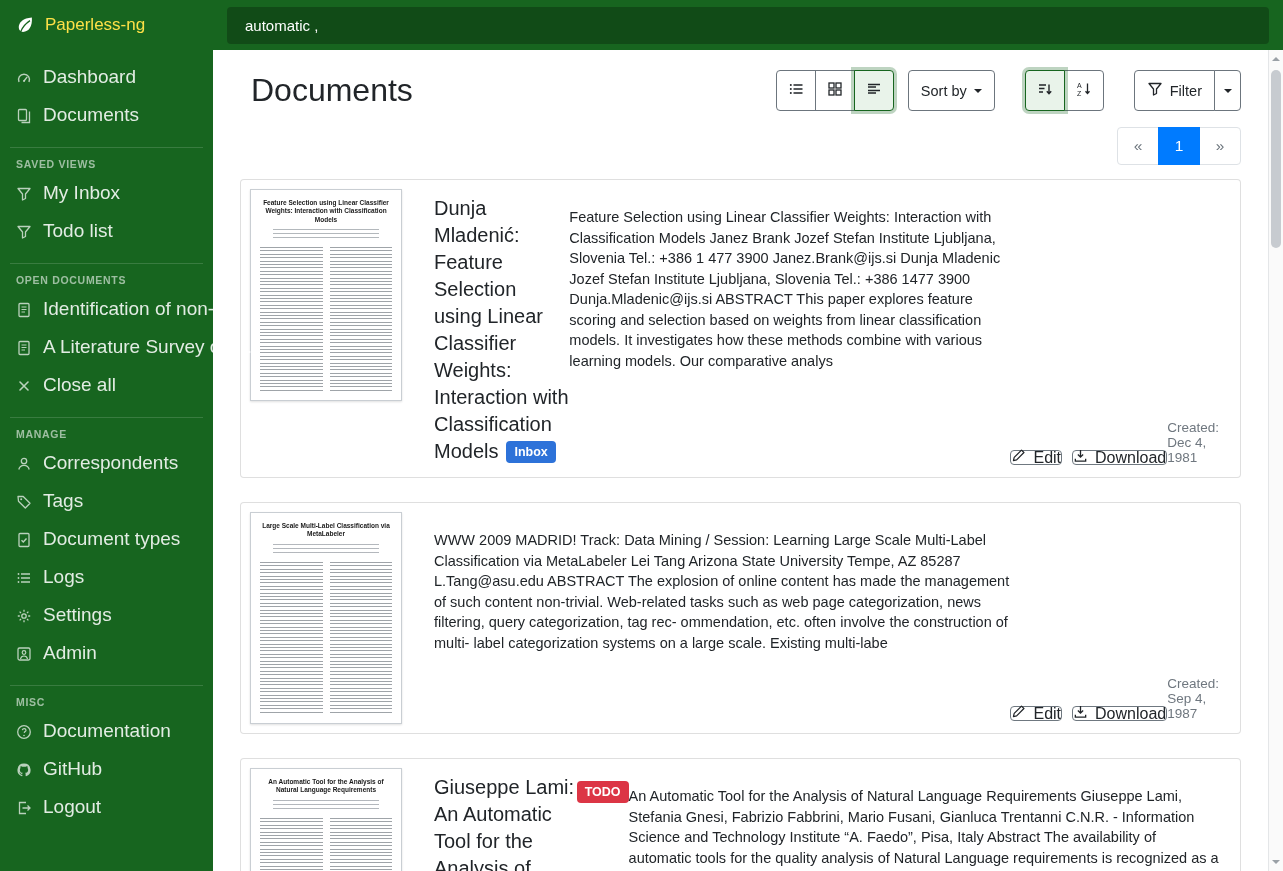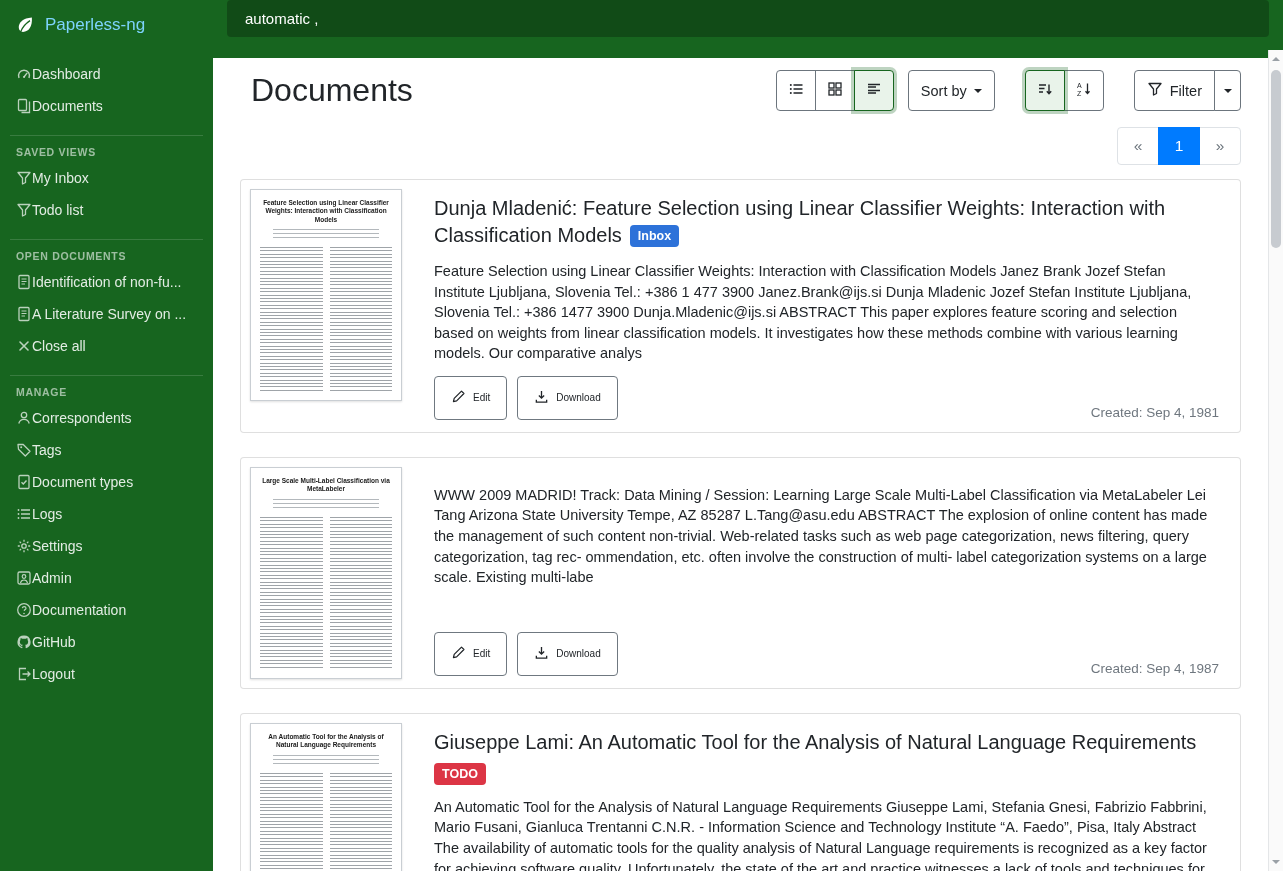--- a/index.html
+++ b/index.html
@@ -6,32 +6,32 @@
     --green:#17651f;
     --blue:#007bff;
   }
   *{box-sizing:border-box;margin:0;padding:0}
   html,body{width:1283px;height:871px;overflow:hidden;background:#fff;
     font-family:"Liberation Sans",sans-serif;color:#212529}
   .app{position:relative;width:1283px;height:871px;overflow:hidden}
 
   
   .sidebar{position:absolute;left:0;top:0;width:213px;height:100%;background:var(--green);z-index:3}
-  .brand{display:flex;align-items:center;gap:10px;height:50px;padding:0 15px;color:#7dd3fc;font-size:17px;cursor:pointer}
+  .brand{display:flex;align-items:center;gap:10px;height:50px;padding:0 15px;color:#fde047;font-size:17px;cursor:pointer}
   .brand .svg-icon{width:20px;height:20px}
   .nav{padding-top:8px}
-  .nav-item{display:flex;padding:8px 16px;font-size:14px;
+  .nav-item{display:flex;align-items:center;gap:11px;padding:8px 16px;font-size:19px;
     color:rgba(255,255,255,.88);text-decoration:none;cursor:pointer;white-space:nowrap}
   .nav-item .svg-icon{width:16px;height:16px;opacity:.8;flex:none}
   .section-title{margin:13px 10px 0;border-top:1px solid rgba(255,255,255,.15);
     padding:10px 6px 4px;font-size:10.5px;font-weight:bold;letter-spacing:.7px;color:rgba(255,255,255,.58)}
 
   
-  .topbar{position:absolute;left:213px;right:0;top:0;height:58px;background:var(--green);
-    display:flex;padding:0 14px;z-index:2}
+  .topbar{position:absolute;left:213px;right:0;top:0;height:50px;background:var(--green);
+    display:flex;align-items:center;padding:0 14px;z-index:2}
   .search-input{flex:1;height:37px;border:none;border-radius:4px;background:rgba(0,0,0,.25);
     color:#fff;font-size:15px;padding:0 18px;font-family:inherit;outline:none}
 
   
   .main{position:absolute;left:213px;top:50px;right:15px;bottom:0;background:#fff;overflow:hidden}
   .page-head{display:flex;justify-content:space-between;align-items:center;padding:20px 27px 0 38px}
   .page-title{font-size:32px;font-weight:400;color:#212529}
   .toolbar{display:flex;align-items:center;gap:14px}
 
   .btn{display:inline-flex;align-items:center;justify-content:center;gap:7px;height:41px;padding:0 12px;
@@ -62,30 +62,30 @@
   .card{display:flex;border:1px solid rgba(0,0,0,.125);border-radius:4px;margin-bottom:24px;background:#fff}
   .thumb-wrap{flex:none;padding:9px;cursor:pointer;text-decoration:none}
   .paper{width:152px;height:212px;background:#fff;border:1px solid #c9ced3;
     box-shadow:0 1px 2px rgba(0,0,0,.12);display:flex;flex-direction:column;padding:7px 6px 9px}
   .p-title{font-size:6.5px;font-weight:bold;text-align:center;color:#1a1a1a;line-height:1.3;margin:2px 4px 5px}
   .p-meta{height:11px;margin:0 16px 7px;opacity:.75;
     background:repeating-linear-gradient(to bottom,#9aa0a6 0 1px,transparent 1px 4px)}
   .p-cols{display:flex;gap:7px;flex:1;margin:0 3px}
   .p-col{flex:1;opacity:.8;background:repeating-linear-gradient(to bottom,#878d93 0 1px,transparent 1px 3.4px)}
 
-  .card-body{flex:1;display:flex;flex-direction:column;padding:15px 21px 12px 23px;min-width:0}
+  .card-body{flex:1;display:flex;flex-direction:row;padding:15px 21px 12px 23px;min-width:0}
   .doc-title{font-size:20px;color:#212529;text-decoration:none;line-height:1.35;cursor:pointer}
   .badge{display:inline-block;padding:4px 8px;border-radius:4px;color:#fff;font-size:12.5px;
     font-weight:bold;margin-left:8px;vertical-align:2px;cursor:pointer}
   .badge-row{margin-top:7px}
   .badge-row .badge{margin-left:0}
   .excerpt{margin-top:12px;font-size:14.5px;line-height:1.42;color:#212529}
   .card-foot{margin-top:auto;display:flex;justify-content:space-between;align-items:flex-end;padding-top:12px}
   .actions{display:flex;gap:10px}
-  .btn.sm{height:44px;font-size:10px;border-color:#6f7880;padding:0 16px}
+  .btn.sm{height:15px;font-size:16px;border-color:#6f7880;padding:0 0}
   .created{font-size:13.5px;color:#6f777f}
 
   
   .scrollbar{position:absolute;right:0;top:50px;bottom:0;width:15px;background:#fafafa;
     border-left:1px solid #e4e6e8;z-index:4;cursor:pointer}
   .sb-arrow{position:absolute;left:0;width:100%;height:14px;display:flex;align-items:center;justify-content:center}
   .sb-arrow.up{top:2px}
   .sb-arrow.down{bottom:2px}
   .sb-arrow::before{content:"";width:0;height:0;border:4px solid transparent}
   .sb-arrow.up::before{border-bottom-color:#9aa0a6;margin-top:-4px}
@@ -227,20 +227,21 @@
         <span class="svg-icon">
           <svg viewBox="0 0 16 16" width="16" height="16">
               <rect x="2" y="2" width="12" height="12" rx="1.5" fill="none" stroke="currentColor" stroke-width="1.3"></rect>
               <circle cx="8" cy="6.5" r="1.8" fill="none" stroke="currentColor" stroke-width="1.2"></circle>
               <path d="M4.5 13c.4-2 1.8-3 3.5-3s3.1 1 3.5 3" fill="none" stroke="currentColor" stroke-width="1.2"></path>
             </svg>
         </span>
         <span>Admin</span>
       </a>
 
+      <div class="section-title">MISC</div>
       <a class="nav-item">
         <span class="svg-icon">
           <svg viewBox="0 0 16 16" width="16" height="16">
               <circle cx="8" cy="8" r="6.3" fill="none" stroke="currentColor" stroke-width="1.3"></circle>
               <path d="M6.3 6.2c.2-1 1-1.6 1.9-1.6 1 0 1.8.7 1.8 1.6 0 1.2-1.6 1.4-1.8 2.6" fill="none" stroke="currentColor" stroke-width="1.2"></path>
               <circle cx="8" cy="11.5" r=".8" fill="currentColor"></circle>
             </svg>
         </span>
         <span>Documentation</span>
       </a>
@@ -383,21 +384,21 @@
               <button class="btn sm">
                 <span class="svg-icon">
                   <svg viewBox="0 0 16 16" width="15" height="15">
                       <path d="M8 2v7.5M5.2 7l2.8 2.8L10.8 7" fill="none" stroke="currentColor" stroke-width="1.4"></path>
                       <path d="M2.5 11.5v2.5h11v-2.5" fill="none" stroke="currentColor" stroke-width="1.4"></path>
                     </svg>
                 </span>
                 <span>Download</span>
               </button>
             </div>
-            <span class="created">Created: Sep 4, 1981</span>
+            <span class="created">Created: Dec 4, 1981</span>
           </div>
         </div>
       </article>
 
       <article class="card">
         <a class="thumb-wrap">
           <div class="paper">
             <div class="p-title">Large Scale Multi-Label Classification via MetaLabeler</div>
             <div class="p-meta"></div>
             <div class="p-cols">

